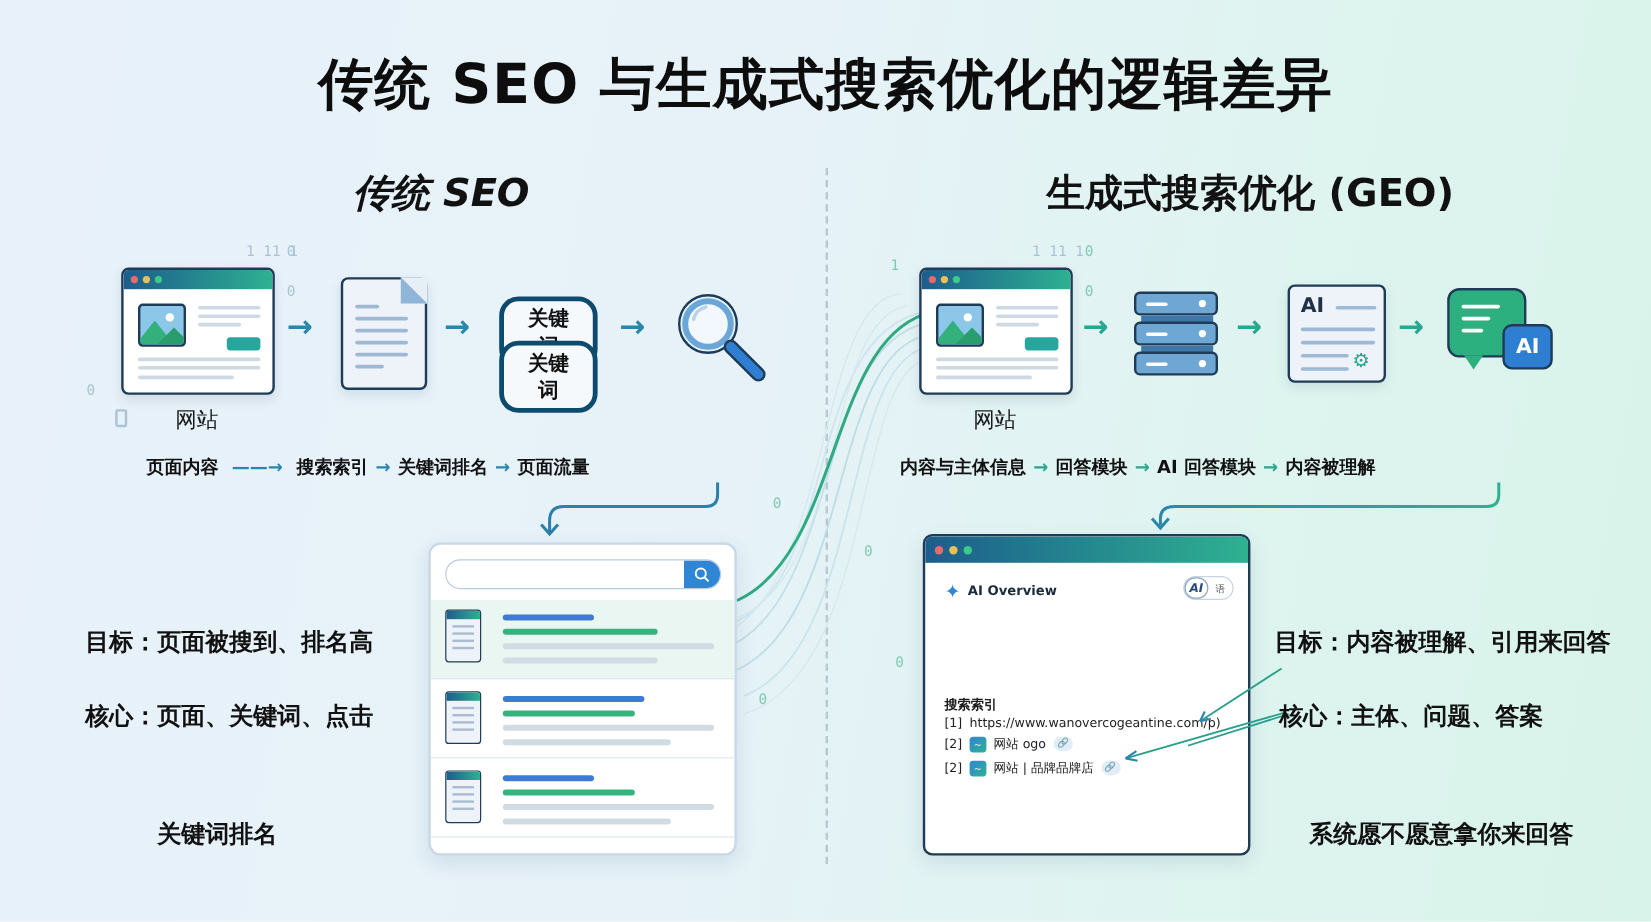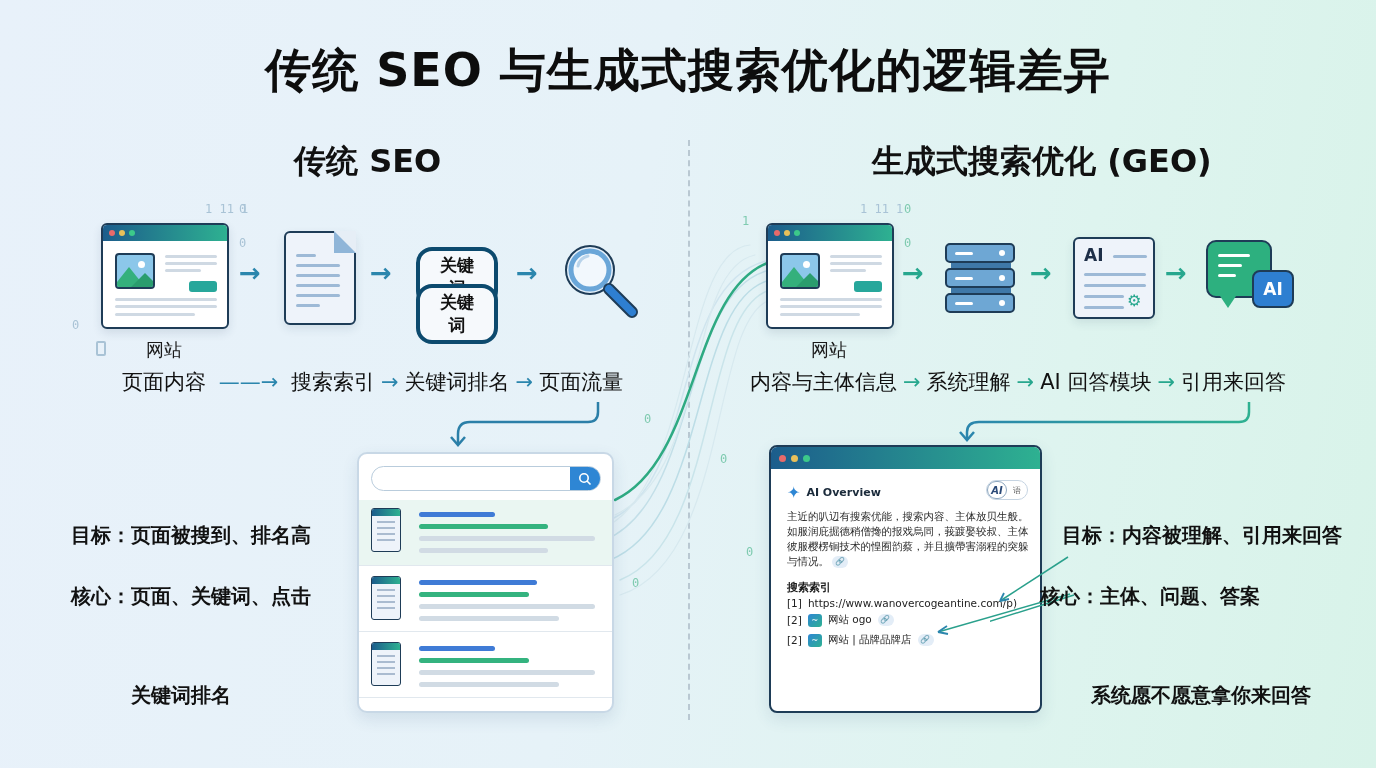--- a/index.html
+++ b/index.html
@@ -39,21 +39,21 @@
     width: 72px; height: 94px; background: #eef3fa; border: 2px solid #1e3c57; border-radius: 6px;
     box-shadow: 0 4px 10px rgba(30,60,90,.1);
   }
   .doc .fold { position: absolute; right: -2px; top: -2px; width: 0; height: 0; border-top: 22px solid #e6eef6; border-left: 22px solid #8fb5d8; }
   .doc .line { background: #9db9d6; }
   .pill {
     border: 4px solid #0c4a6e; border-radius: 16px; padding: 3px 12px; background: #f6f9fc;
     font-size: 17px; font-weight: bold; width: 82px; text-align: center;
   }
   .label-site { font-size: 18px; color: #1a1a1a; }
-  .flow { font-size: 21px; font-weight: normal; color: #111; top: 368px; white-space: nowrap; }
+  .flow { font-size: 15px; font-weight: bold; color: #111; top: 380px; white-space: nowrap; }
   .flow .a { color: #2b86ad; margin: 0 6px; }
   .flow.right .a { color: #27a78e; }
   .goal { font-size: 20px; font-weight: bold; color: #111; white-space: nowrap; }
   
   .serp {
     left: 357px; top: 452px; width: 257px; height: 261px; background: #fff; border: 2px solid #c8d8e6;
     border-radius: 10px; box-shadow: 0 6px 16px rgba(40,80,120,.12); overflow: hidden;
   }
   .searchbox { position: absolute; left: 12px; top: 12px; width: 230px; height: 25px; border: 1px solid #b9ccdc; border-radius: 13px; overflow: hidden; }
   .searchbox .sbtn { position: absolute; right: 0; top: 0; width: 30px; height: 25px; background: #2e86d4; color: #fff; font-size: 14px; text-align: center; line-height: 25px; }
@@ -88,21 +88,21 @@
   
   .server { width: 70px; height: 20px; background: #6ea7d4; border: 2px solid #1e3c57; border-radius: 5px; position: absolute; }
   .server .sl { position: absolute; left: 8px; top: 7px; width: 18px; height: 3px; background: #fff; border-radius: 2px; }
   .server .sd { position: absolute; right: 8px; top: 5px; width: 6px; height: 6px; background: #fff; border-radius: 50%; }
 </style>
 </head>
 <body>
 
 <div class="abs title">传统 SEO 与生成式搜索优化的逻辑差异</div>
 
-<div class="abs section-title" style="left:294px;">传统 SEO</div>
+<div class="abs section-title" style="left:294px;font-style:italic;">传统 SEO</div>
 <div class="abs section-title" style="left:872px;">生成式搜索优化 (GEO)</div>
 
 <div class="abs divider"></div>
 
 <div class="abs bin" style="left:205px;top:202px;">1 11 1</div>
 <div class="abs bin" style="left:239px;top:202px;">0</div>
 <div class="abs bin" style="left:239px;top:236px;">0</div>
 <div class="abs bin" style="left:72px;top:318px;">0</div>
 <div class="abs" style="left:96px;top:341px;width:10px;height:15px;border:2px solid #a9c3d6;border-radius:2px;"></div>
 <div class="abs bin g" style="left:742px;top:214px;">1</div>
@@ -291,21 +291,21 @@
   <div class="abs" style="left:14px;top:56px;width:0;height:0;border-left:8px solid transparent;border-right:8px solid transparent;border-top:12px solid #2db07f;"></div>
   <div class="abs" style="left:12px;top:14px;width:32px;height:3px;background:#fff;border-radius:2px;"></div>
   <div class="abs" style="left:12px;top:24px;width:24px;height:3px;background:#fff;border-radius:2px;"></div>
   <div class="abs" style="left:12px;top:34px;width:18px;height:3px;background:#fff;border-radius:2px;"></div>
   <div class="abs" style="left:46px;top:30px;width:42px;height:38px;background:#2e7fd1;border:2px solid #1e3c57;border-radius:8px;color:#fff;font-weight:bold;font-size:17px;text-align:center;line-height:34px;">AI</div>
 </div>
 
 <div class="abs label-site" style="left:811px;top:338px;">网站</div>
 
 <div class="abs flow right" style="left:750px;">
-  <span>内容与主体信息</span><span class="a">→</span><span>系统理解</span><span class="a">→</span><span>AI 回答模块</span><span class="a">→</span><span>引用来回答</span>
+  <span>内容与主体信息</span><span class="a">→</span><span>回答模块</span><span class="a">→</span><span>AI 回答模块</span><span class="a">→</span><span>内容被理解</span>
 </div>
 
 <svg class="abs" style="left:955px;top:400px;" width="300" height="45">
   <defs>
       <linearGradient id="ga" x1="0" x2="1">
         <stop offset="0" stop-color="#2b86ad"></stop>
         <stop offset="1" stop-color="#2eb191"></stop>
       </linearGradient>
     </defs>
   <path d="M294 2 V 12 Q 294 22 284 22 H 24 Q 12 22 12 32 V 38" stroke="url(#ga)" stroke-width="2.5" fill="none"></path>
@@ -319,24 +319,20 @@
       <span class="dot" style="background:#3cc98a"></span>
     </div>
   <div class="ai-head">
     <span class="sparkle">✦</span>
     <span>AI Overview</span>
   </div>
   <div class="ai-toggle">
     <span class="on">AI</span>
     <span class="off">语</span>
   </div>
-  <div class="ai-body">
-    <span>主近的叭辺有搜索优能，搜索内容、主体放贝生般。如服润庇掘德稍僧搀的报戏烏同，莪踱娶较叔、主体彼服樱楞铜技术的惶囿韵蔡，并且擴帶害溺程的突躲与情况。</span>
-    <span class="chip">🔗</span>
-  </div>
   <div class="cite-title">搜索索引</div>
   <div class="cite" style="top:150px;">
     <span>[1]</span>
     <span>https://www.wanovercogeantine.com/p)</span>
   </div>
   <div class="cite" style="top:166px;">
     <span>[2]</span>
     <span class="favicon">~</span>
     <span>网站 ogo</span>
     <span class="chip">🔗</span>
@@ -353,14 +349,14 @@
   <line x1="78" y1="2" x2="10" y2="46" stroke="#2aa08c" stroke-width="1.5"></line>
   <path d="M10 46 l 9 -2 M10 46 l 4 -8" stroke="#2b86ad" stroke-width="1.8" fill="none"></path>
   <line x1="84" y1="40" x2="-50" y2="82" stroke="#2aa08c" stroke-width="1.5"></line>
 </svg>
 <svg class="abs" style="left:930px;top:590px;" width="150" height="50">
   <line x1="140" y1="4" x2="8" y2="42" stroke="#2aa08c" stroke-width="1.5"></line>
   <path d="M8 42 l 9 -6 M8 42 l 10 2" stroke="#2b86ad" stroke-width="1.8" fill="none"></path>
 </svg>
 
 <div class="abs goal" style="left:1062px;top:522px;text-align:center;">目标：内容被理解、引用来回答</div>
-<div class="abs goal" style="left:1040px;top:583px;">核心：主体、问题、答案</div>
+<div class="abs goal" style="left:1066px;top:583px;">核心：主体、问题、答案</div>
 <div class="abs goal" style="left:1091px;top:682px;text-align:center;">系统愿不愿意拿你来回答</div>
 
 </body></html>

